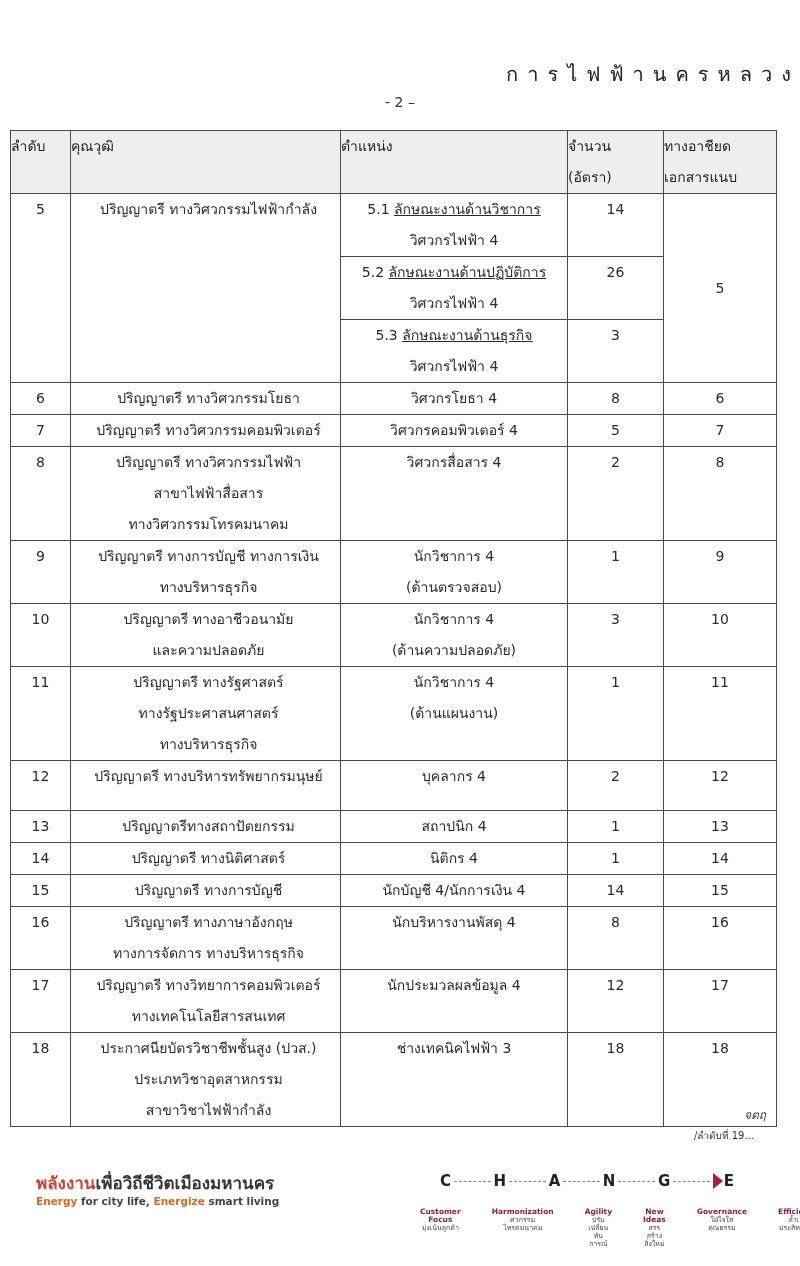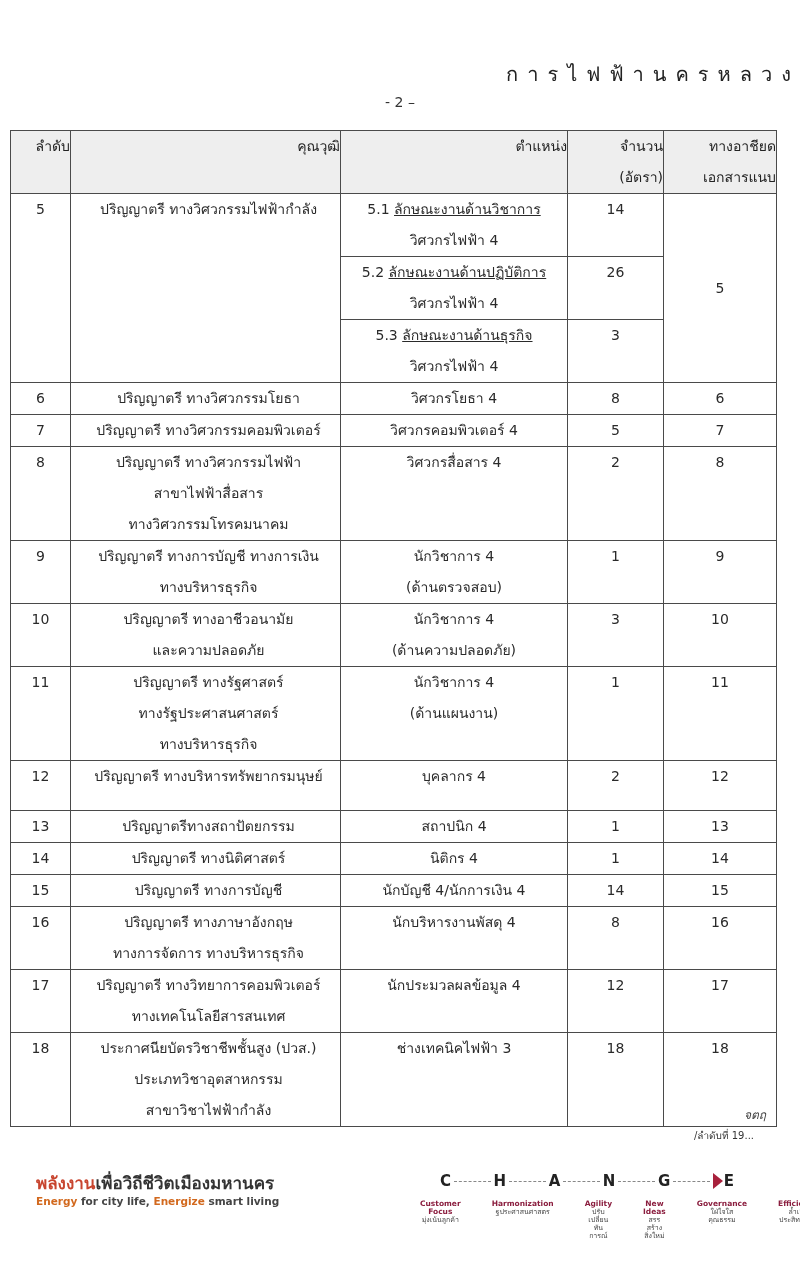--- a/index.html
+++ b/index.html
@@ -16,21 +16,21 @@
     font-size: 14px; color: #333;
   }
   .doc-table {
     position: absolute; left: 10px; top: 130px; width: 766px;
     border-collapse: collapse; table-layout: fixed; font-size: 14px;
   }
   .doc-table td, .doc-table th {
     border: 1.5px solid #4a4a4a; padding: 0; vertical-align: top; line-height: 31px;
   }
   .doc-table th {
-    background: #eeeeee; font-weight: normal; text-align: right; height: 62px; color: #222;
+    background: #eeeeee; font-weight: normal; text-align: left; height: 62px; color: #222;
   }
   .c-no { width: 60px; text-align: center; }
   .c-qual { width: 268px; padding-left: 6px !important; text-align: center; }
   .c-pos { width: 226px; text-align: center; }
   .c-cnt { width: 96px; text-align: center; }
   .c-doc { width: 112px; text-align: center; }
   .doc-table td.c-qual { padding-left: 7px; }
   .line { display: block; }
   .u { text-decoration: underline; }
   .doc-mid { vertical-align: middle !important; }
@@ -55,21 +55,21 @@
   .change-letters {
     display: flex; align-items: center; font-size: 15px; font-weight: bold; color: #222;
     height: 22px; justify-content: space-between; padding: 0 6px 0 20px;
   }
   .dash { flex: 1; border-top: 1.5px dashed #888; margin: 0 3px; height: 0; }
   .arrow-e { display: inline-flex; align-items: center; }
   .tri {
     width: 0; height: 0; border-top: 8px solid transparent; border-bottom: 8px solid transparent;
     border-left: 10px solid #a8213c; margin-right: 1px;
   }
-  .change-labels { display: flex; justify-content: space-between; margin-top: 8px; gap: 31px; }
+  .change-labels { display: flex; justify-content: space-between; margin-top: 16px; gap: 31px; }
   .cl { text-align: center; font-size: 7px; line-height: 8px; color: #444; }
   .cl .en { color: #8b1e3f; font-weight: bold; font-size: 7.5px; display: block; }
 </style>
 </head>
 <body>
 
 <div class="org-title">การไฟฟ้านครหลวง</div>
 <div class="page-number">- 2 –</div>
 
 <table class="doc-table">
@@ -328,21 +328,21 @@
     <span class="dash"></span>
     <span>G</span>
     <span class="dash"></span>
     <span class="arrow-e">
         <span class="tri"></span>
         <span>E</span>
       </span>
   </div>
   <div class="change-labels">
     <div class="cl"><span class="en">Customer Focus</span><span>มุ่งเน้นลูกค้า</span></div>
-    <div class="cl"><span class="en">Harmonization</span><span>ฐประศาสนศาสตร</span></div>
+    <div class="cl"><span class="en">Harmonization</span><span>ศวกรรมโทรคมนาคม</span></div>
     <div class="cl">
         <span class="en">Agility</span>
         <span class="line">ปรับเปลี่ยน</span>
         <span class="line">ทันการณ์</span>
       </div>
     <div class="cl">
         <span class="en">New Ideas</span>
         <span class="line">สรรสร้าง</span>
         <span class="line">สิ่งใหม่</span>
       </div>

